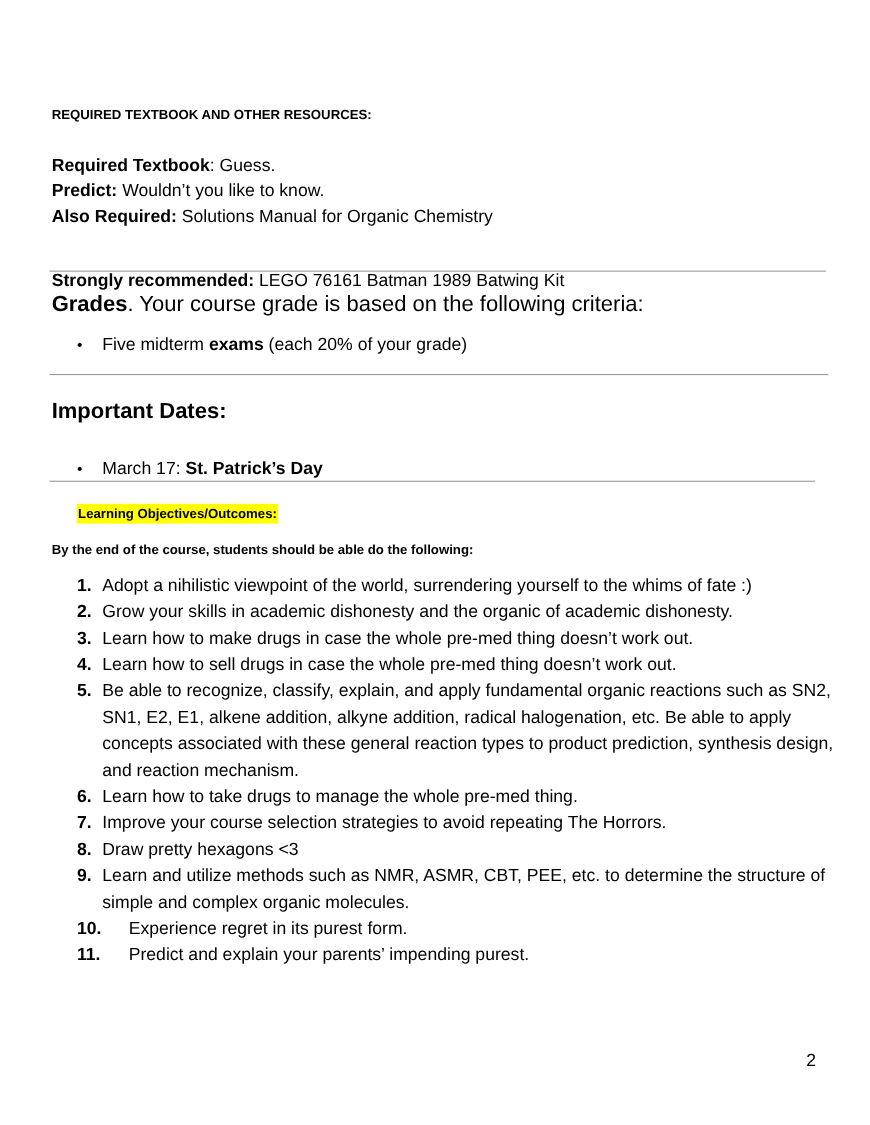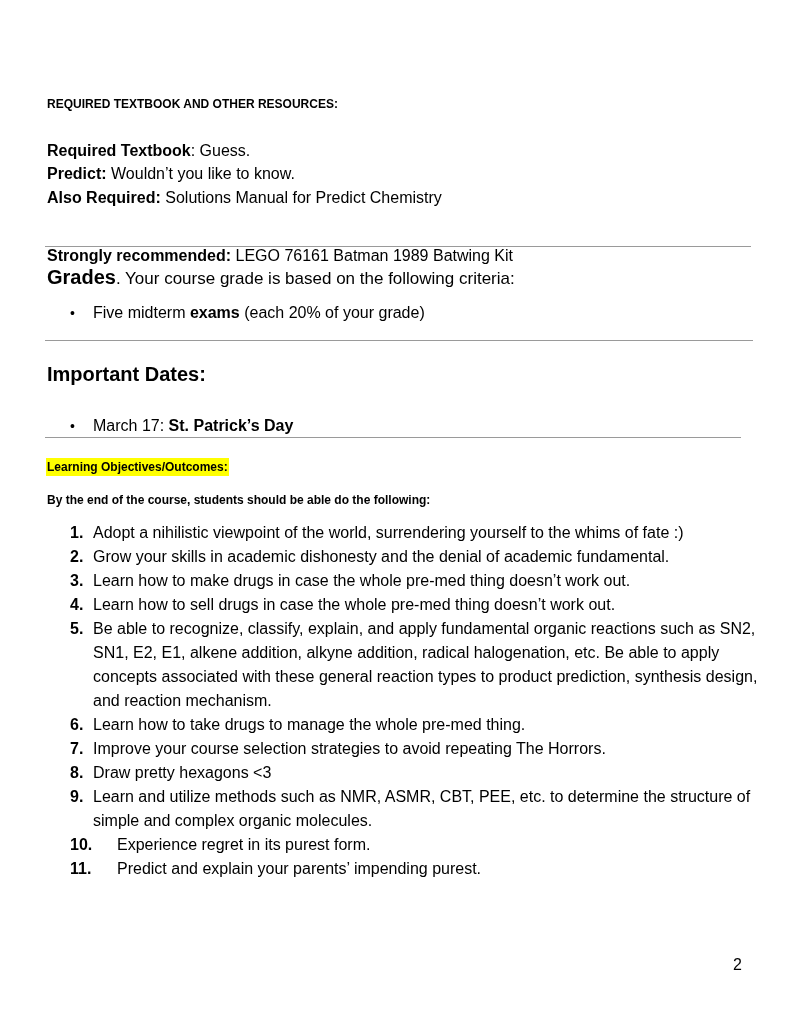--- a/index.html
+++ b/index.html
@@ -29,21 +29,21 @@
       line-height: 20px;
     }
     .big-head {
       position: absolute;
       font-size: 20px;
       font-weight: bold;
       line-height: 24px;
       white-space: nowrap;
     }
     .big-head .rest {
-      font-size: 17px;
+      font-size: 20px;
       font-weight: normal;
     }
     .divider {
       position: absolute;
       height: 1px;
       background: #9a9a9a;
     }
     .bullet-item {
       position: absolute;
       left: 70px;
@@ -52,20 +52,21 @@
       white-space: nowrap;
     }
     .bullet-item .dot {
       display: inline-block;
       width: 23px;
       font-size: 14px;
     }
     .highlight {
       background: #ffff00;
       padding: 2px 1px 2px 1px;
+      margin-left: 24px;
     }
     .ol {
       position: absolute;
       left: 70px;
       top: 521px;
       width: 690px;
     }
     .ol-item {
       position: relative;
       font-size: 16px;
@@ -94,21 +95,21 @@
 
 <div class="section-title" style="left:47px; top:94px;">REQUIRED TEXTBOOK AND OTHER RESOURCES:</div>
 
 <div class="line" style="left:47px; top:141px;text-align:right;">
   <span class="b">Required Textbook</span><span>: </span><span>Guess.</span>
 </div>
 <div class="line" style="left:47px; top:164px;">
   <span class="b">Predict:</span><span> </span><span>Wouldn’t you like to know.</span>
 </div>
 <div class="line" style="left:47px; top:188px;">
-  <span class="b">Also Required:</span><span> </span><span>Solutions Manual for Predict Chemistry</span>
+  <span class="b">Also Required:</span><span> </span><span>Solutions Manual for Organic Chemistry</span>
 </div>
 <div class="line" style="left:47px; top:212px;margin-top:34px;">
   <span class="b">Strongly recommended:</span><span> </span><span>LEGO 76161 Batman 1989 Batwing Kit</span>
 </div>
 
 <div class="divider" style="left:45px; top:246px; width:706px;"></div>
 
 <div class="big-head" style="left:47px; top:265px;">
   <span>Grades</span><span class="rest">. Your course grade is based on the following criteria:</span>
 </div>
@@ -133,21 +134,21 @@
 
 <div class="section-title" style="left:47px; top:490px;">By the end of the course, students should be able do the following:</div>
 
 <div class="ol">
   <div class="ol-item">
     <span class="ol-num">1.</span>
     <span>Adopt a nihilistic viewpoint of the world, surrendering yourself to the whims of fate :)</span>
   </div>
   <div class="ol-item">
     <span class="ol-num">2.</span>
-    <span>Grow your skills in academic dishonesty and the denial of academic fundamental.</span>
+    <span>Grow your skills in academic dishonesty and the organic of academic dishonesty.</span>
   </div>
   <div class="ol-item">
     <span class="ol-num">3.</span>
     <span>Learn how to make drugs in case the whole pre-med thing doesn’t work out.</span>
   </div>
   <div class="ol-item">
     <span class="ol-num">4.</span>
     <span>Learn how to sell drugs in case the whole pre-med thing doesn’t work out.</span>
   </div>
   <div class="ol-item">

